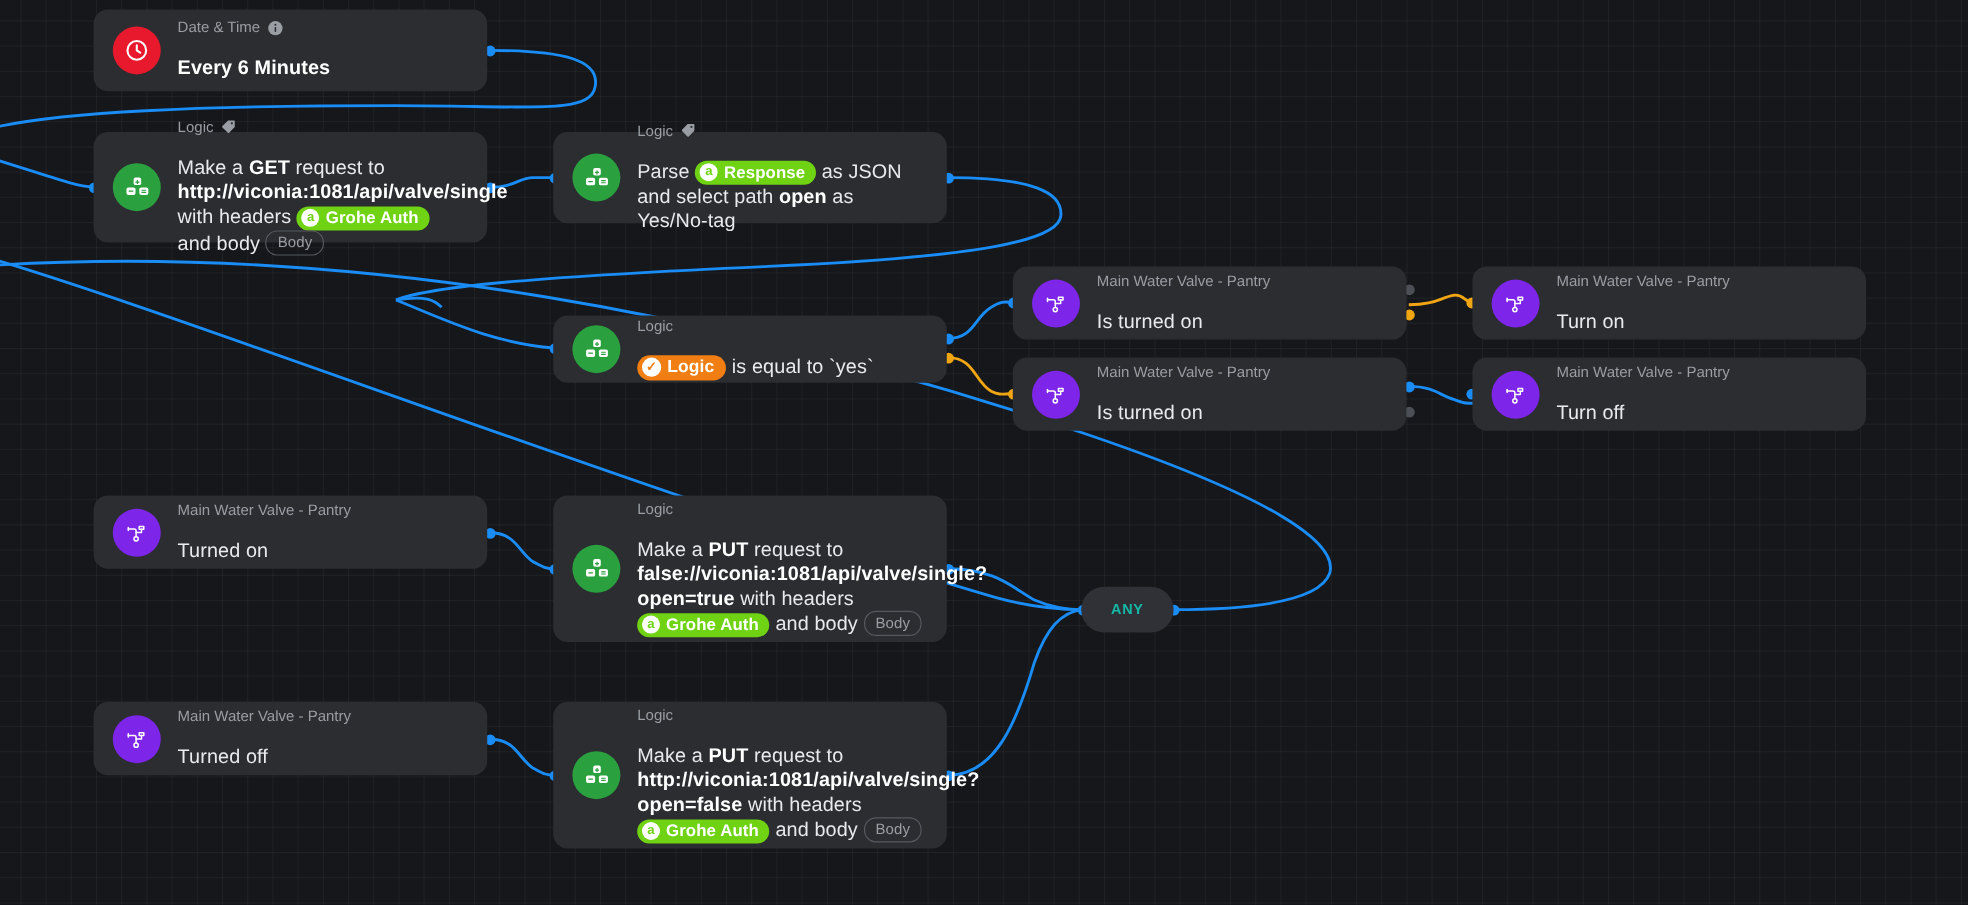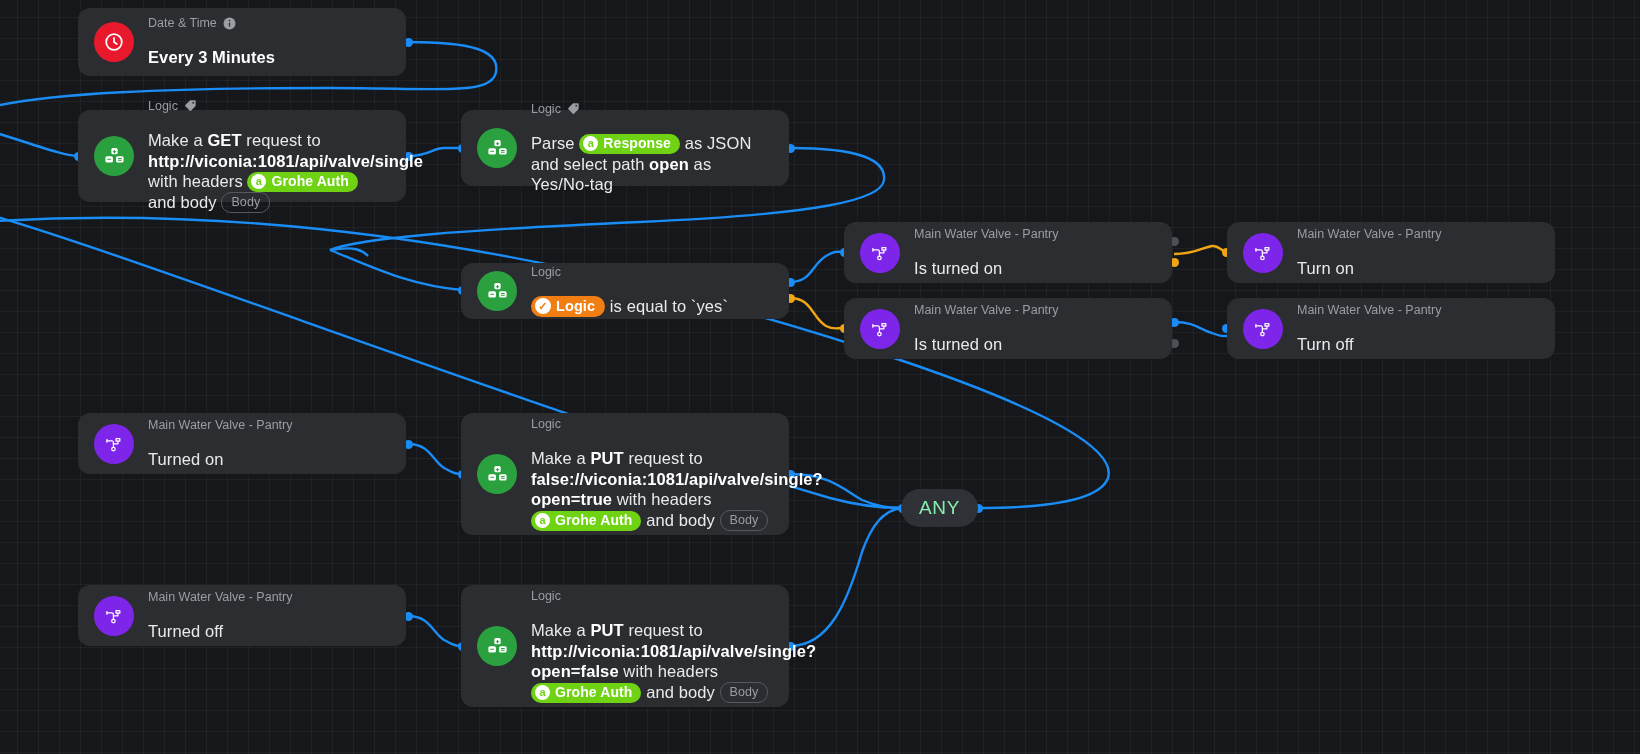--- a/index.html
+++ b/index.html
@@ -110,23 +110,23 @@
     vertical-align: 2px;
     line-height: 16px;
     white-space: nowrap;
   }
   
   .any-pill {
     position: absolute;
     background: #2f3136;
     border-radius: 20px;
     display: flex; align-items: center; justify-content: center;
-    color: #86efac;
-    font-size: 19px;
-    font-weight: 400;
+    color: #14b8a6;
+    font-size: 12px;
+    font-weight: 700;
     letter-spacing: 0.6px;
   }
   
   .port {
     position: absolute;
     width: 9px; height: 9px;
     border-radius: 50%;
   }
   .port.blue   { background: #1a8cf5; }
   .port.orange { background: #f0a513; }
@@ -214,21 +214,21 @@
       <span>Date &amp; Time</span>
       <span>
         <svg class="ic" width="13" height="13" viewBox="0 0 24 24">
           <circle cx="12" cy="12" r="11" fill="#9a9da3"></circle>
           <rect x="10.8" y="10" width="2.4" height="8" rx="1.2" fill="#2b2d31"></rect>
           <circle cx="12" cy="6.6" r="1.5" fill="#2b2d31"></circle>
         </svg>
       </span>
     </div>
     <div class="node-title">
-      <b>Every 3  Minutes</b>
+      <b>Every 6  Minutes</b>
     </div>
   </div>
 </div>
 
 <div class="node" style="left:78px; top:110px; width:328px; height:92px;">
   <div class="node-icon green">
     <svg class="ic" width="21" height="21" viewBox="0 0 24 24" fill="#fff">
       <rect x="8.4" y="2.2" width="7.2" height="7.2" rx="1.8"></rect>
       <rect x="10.9" y="4" width="2.2" height="0"></rect>
       <path d="M11.4 4.6h1.2v1.3h1.3v1.2h-1.3v1.3h-1.2V7.1h-1.3V5.9h1.3z" fill="#2aa03e"></path>

